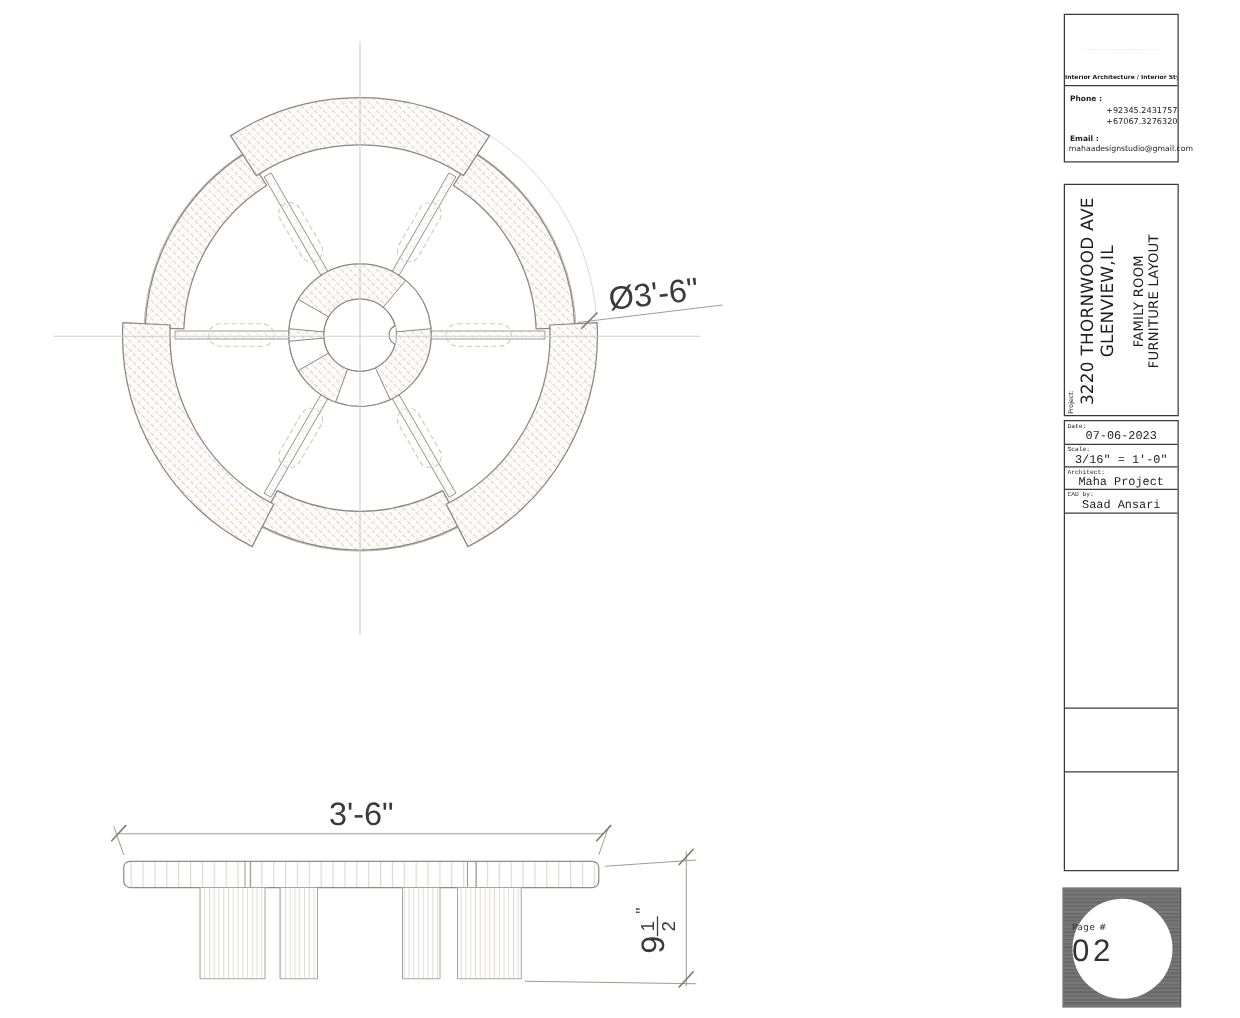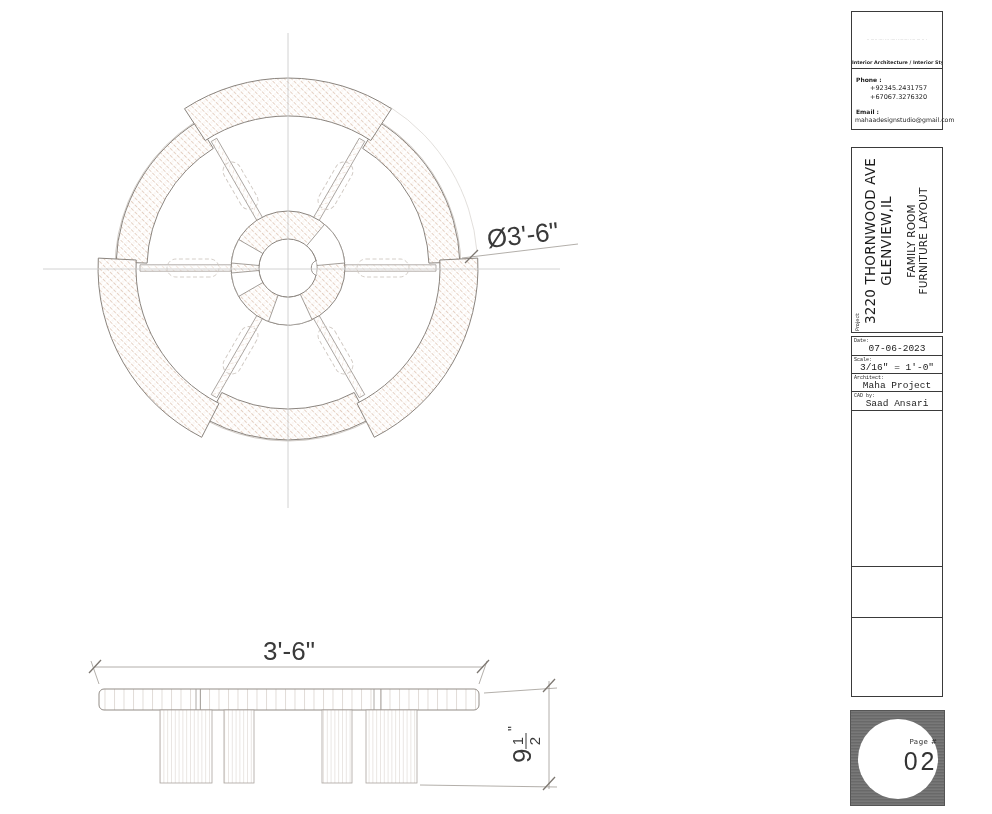--- a/index.html
+++ b/index.html
@@ -7,40 +7,40 @@
          font-family:"DejaVu Sans",sans-serif;color:#1c1c1c;}
   .drawing-svg{position:absolute;left:0;top:0;}
   
   .tb{position:absolute;border:1px solid #3a3a3a;background:#fff;box-sizing:border-box;}
   .tb-logo{left:851px;top:11px;width:92px;height:119px;}
   .tb-logo .top{position:relative;height:57px;border-bottom:1px solid #3a3a3a;box-sizing:border-box;}
   .tagline{position:absolute;top:26px;left:0;right:0;text-align:center;font-size:3.5px;color:#9a9a9a;letter-spacing:.2px;white-space:nowrap;overflow:hidden;}
   .services{position:absolute;bottom:3px;left:0;right:0;text-align:center;font-size:4.8px;font-weight:bold;color:#1c1c1c;white-space:nowrap;overflow:hidden;}
   .contact{position:relative;font-size:6.5px;}
   .c-lbl{font-size:6px;font-weight:bold;margin:7px 0 1px 4px;}
-  .c-num{margin-left:18px;line-height:8.5px;font-size:6.5px;}
+  .c-num{margin-left:29px;line-height:8.5px;font-size:6.5px;text-align:right;}
   .c-mail{margin-left:3px;font-size:6.2px;white-space:nowrap;}
   .tb-project{left:851px;top:147px;width:92px;height:186px;}
   .rot-wrap{position:absolute;width:186px;height:92px;left:-47px;top:47px;transform:rotate(-90deg);}
   .proj-lbl{position:absolute;top:2px;left:3px;font-size:5px;}
   .addr{margin-top:10px;text-align:center;font-size:13.5px;line-height:16px;letter-spacing:.2px;}
   .dwg-title{margin-top:11px;text-align:center;font-size:10.5px;line-height:12px;letter-spacing:.2px;}
   .tb-meta{left:851px;top:336px;width:92px;height:361px;font-family:Liberation Mono, monospace;}
   .tb-row{position:relative;border-bottom:1px solid #3a3a3a;box-sizing:border-box;height:19px;}
   .tb-row.h18{height:18px;}
   .r-lbl{position:absolute;top:1px;left:2px;font-size:5px;}
   .r-val{position:absolute;top:6px;left:0;right:0;text-align:center;font-size:9.5px;white-space:nowrap;}
   .blank-a{height:156px;border-bottom:1px solid #3a3a3a;box-sizing:border-box;}
   .blank-b{height:51px;border-bottom:1px solid #3a3a3a;box-sizing:border-box;}
   .blank-c{height:80px;box-sizing:border-box;}
   .tb-page{left:850px;top:710px;width:95px;height:96px;border:1px solid #555;
            background:repeating-linear-gradient(180deg,#787878 0px,#787878 1px,#696969 1px,#696969 2px,#717171 2px,#717171 3px);}
-  .page-circle{width:80px;height:80px;border-radius:50%;background:#fff;margin:8px auto 0 auto;text-align:right;}
+  .page-circle{width:80px;height:80px;border-radius:50%;background:#fff;margin:8px auto 0 auto;text-align:left;}
   .page-lbl{padding-top:19px;font-size:7px;letter-spacing:.5px;color:#2e2e2e;}
-  .page-num{font-size:25px;letter-spacing:3px;font-weight:300;color:#333;font-family:"Liberation Sans",sans-serif;margin-top:1px;padding-left:24px;}
+  .page-num{font-size:25px;letter-spacing:3px;font-weight:300;color:#333;font-family:"Liberation Sans",sans-serif;margin-top:1px;}
   .dimtxt{font-family:"Liberation Sans",sans-serif;fill:#3a3a3a;}
 </style>
 </head>
 <body>
 
 <div class="sheet">
 
   <svg class="drawing-svg" width="850" height="814" viewBox="0 0 850 814">
     <defs>
       <pattern id="hatch" width="5" height="5" patternUnits="userSpaceOnUse" patternTransform="rotate(-45)">

